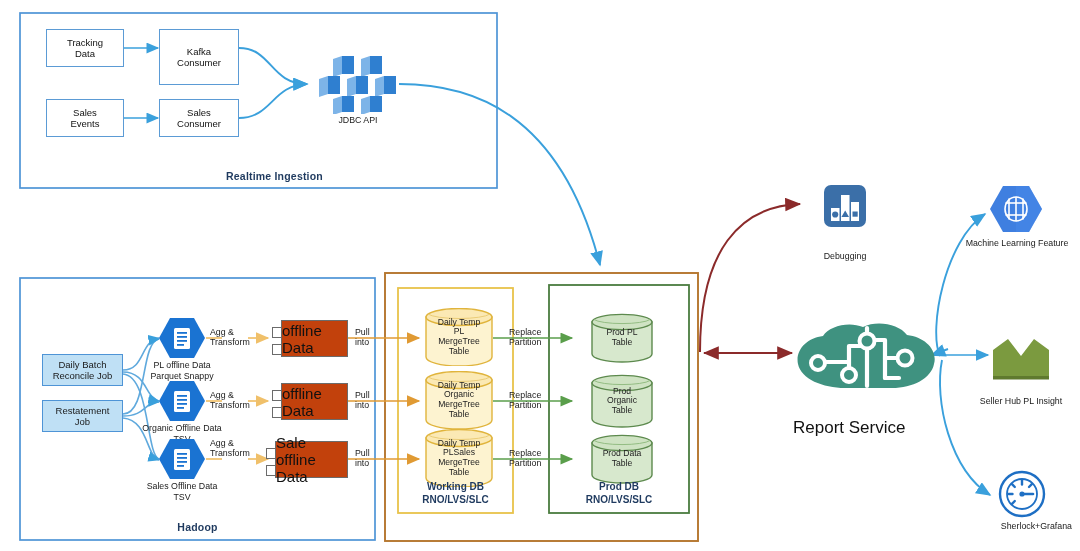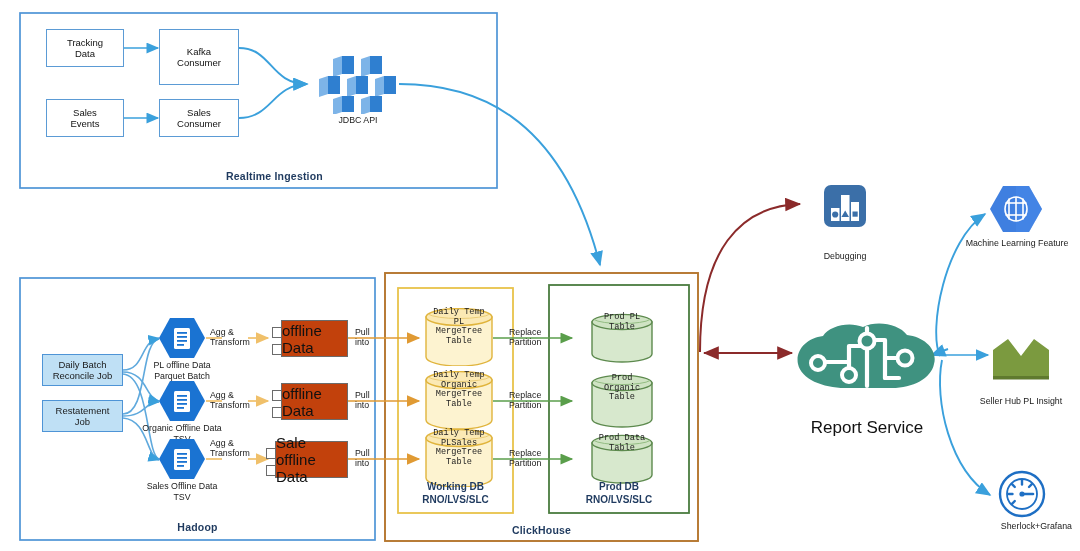--- a/index.html
+++ b/index.html
@@ -19,28 +19,28 @@
   .bluebox{border:1.3px solid #4e94d6;background:#bfe0f5;font-size:9.5px;color:#1a1a1a;}
 
   .comp{position:absolute;}
   .comp .body{position:absolute;left:9px;top:0;right:0;bottom:0;border:1.4px solid #6b6b6b;
               background:#c2410c;display:flex;align-items:center;justify-content:center;
               font-size:15px;color:#111;}
   .comp .tab{position:absolute;left:0;width:18px;height:9px;border:1.4px solid #6b6b6b;background:#fff;}
   .comp .tab.t1{top:7px;} .comp .tab.t2{top:24px;}
 
   .cyl{position:absolute;}
-  .cyl .lbl{position:absolute;left:0;right:0;top:0;bottom:0;display:flex;
-            justify-content:center;text-align:center;font-size:8.6px;color:#222;line-height:1.12;z-index:2;font-family:Liberation Mono, monospace;}
+  .cyl .lbl{position:absolute;left:0;right:0;top:0;bottom:0;display:flex;align-items:center;
+            justify-content:center;text-align:center;font-size:8.6px;color:#222;line-height:1.12;z-index:2;}
   .cyl svg{position:absolute;left:0;top:0;}
 
   .capt{position:absolute;text-align:center;font-size:8.8px;color:#1a1a1a;line-height:1.2;white-space:nowrap;}
   .edgelabel{position:absolute;font-size:8.8px;color:#1a1a1a;line-height:1.15;}
   .dbcap{position:absolute;text-align:center;font-size:10px;font-weight:bold;color:#1f3a5f;line-height:1.25;}
-  .svc-title{position:absolute;font-size:17px;color:#111;text-align:center;white-space:nowrap;}
+  .svc-title{position:absolute;font-size:17px;color:#111;white-space:nowrap;}
 </style>
 </head>
 <body>
 
 <div id="stage">
 
   <svg class="layer" id="svg-back" viewBox="0 0 1080 551">
     <defs>
       <marker id="ahBlue" markerWidth="9" markerHeight="9" refX="7.2" refY="3.4" orient="auto">
         <path d="M0,0 L8,3.4 L0,6.8 z" fill="#3aa0dc"></path>
@@ -196,21 +196,21 @@
         <polygon points="12,2 36,2 47,22 36,42 12,42 1,22" fill="#1a73d2"></polygon>
         <rect x="16" y="12" width="16" height="21" rx="1.5" fill="#fff"></rect>
         <rect x="19" y="16" width="10" height="1.8" fill="#1a73d2"></rect>
         <rect x="19" y="20" width="10" height="1.8" fill="#1a73d2"></rect>
         <rect x="19" y="24" width="10" height="1.8" fill="#1a73d2"></rect>
         <rect x="19" y="28" width="7" height="1.8" fill="#1a73d2"></rect>
       </svg>
     </div>
     <div class="capt" style="left:124px;top:360px;width:116px;">
       <span>PL offline Data</span><br>
-      <span>Parquet Batch</span>
+      <span>Parquet Snappy</span>
     </div>
 
     <div style="position:absolute;left:158px;top:379px;width:48px;height:44px;">
       <svg width="48" height="44" viewBox="0 0 48 44">
         <polygon points="12,2 36,2 47,22 36,42 12,42 1,22" fill="#1a73d2"></polygon>
         <rect x="16" y="12" width="16" height="21" rx="1.5" fill="#fff"></rect>
         <rect x="19" y="16" width="10" height="1.8" fill="#1a73d2"></rect>
         <rect x="19" y="20" width="10" height="1.8" fill="#1a73d2"></rect>
         <rect x="19" y="24" width="10" height="1.8" fill="#1a73d2"></rect>
         <rect x="19" y="28" width="7" height="1.8" fill="#1a73d2"></rect>
@@ -371,21 +371,20 @@
         <span><span>Prod Data</span><br>
         <span>Table</span></span>
       </div>
     </div>
 
     <div class="dbcap" style="left:549px;top:481px;width:140px;">
       <span>Prod DB</span><br>
       <span>RNO/LVS/SLC</span>
     </div>
 
-    <div class="grp-label" style="left:385px;top:524px;width:313px;">ClickHouse</div>
 
     <div style="position:absolute;left:823px;top:184px;width:44px;height:44px;">
       <svg width="44" height="44" viewBox="0 0 44 44">
         <rect x="1" y="1" width="42" height="42" rx="7" fill="#3b6fa8"></rect>
         <rect x="8" y="24" width="8.5" height="13" fill="#fff"></rect>
         <rect x="18" y="11" width="8.5" height="26" fill="#fff"></rect>
         <rect x="28" y="18" width="8" height="19" fill="#fff"></rect>
         <circle cx="12.2" cy="30.5" r="3.1" fill="#3b6fa8"></circle>
         <polygon points="22.2,26.5 26,33 18.4,33" fill="#3b6fa8"></polygon>
         <rect x="29.5" y="27.5" width="5.2" height="5.2" fill="#3b6fa8"></rect>

